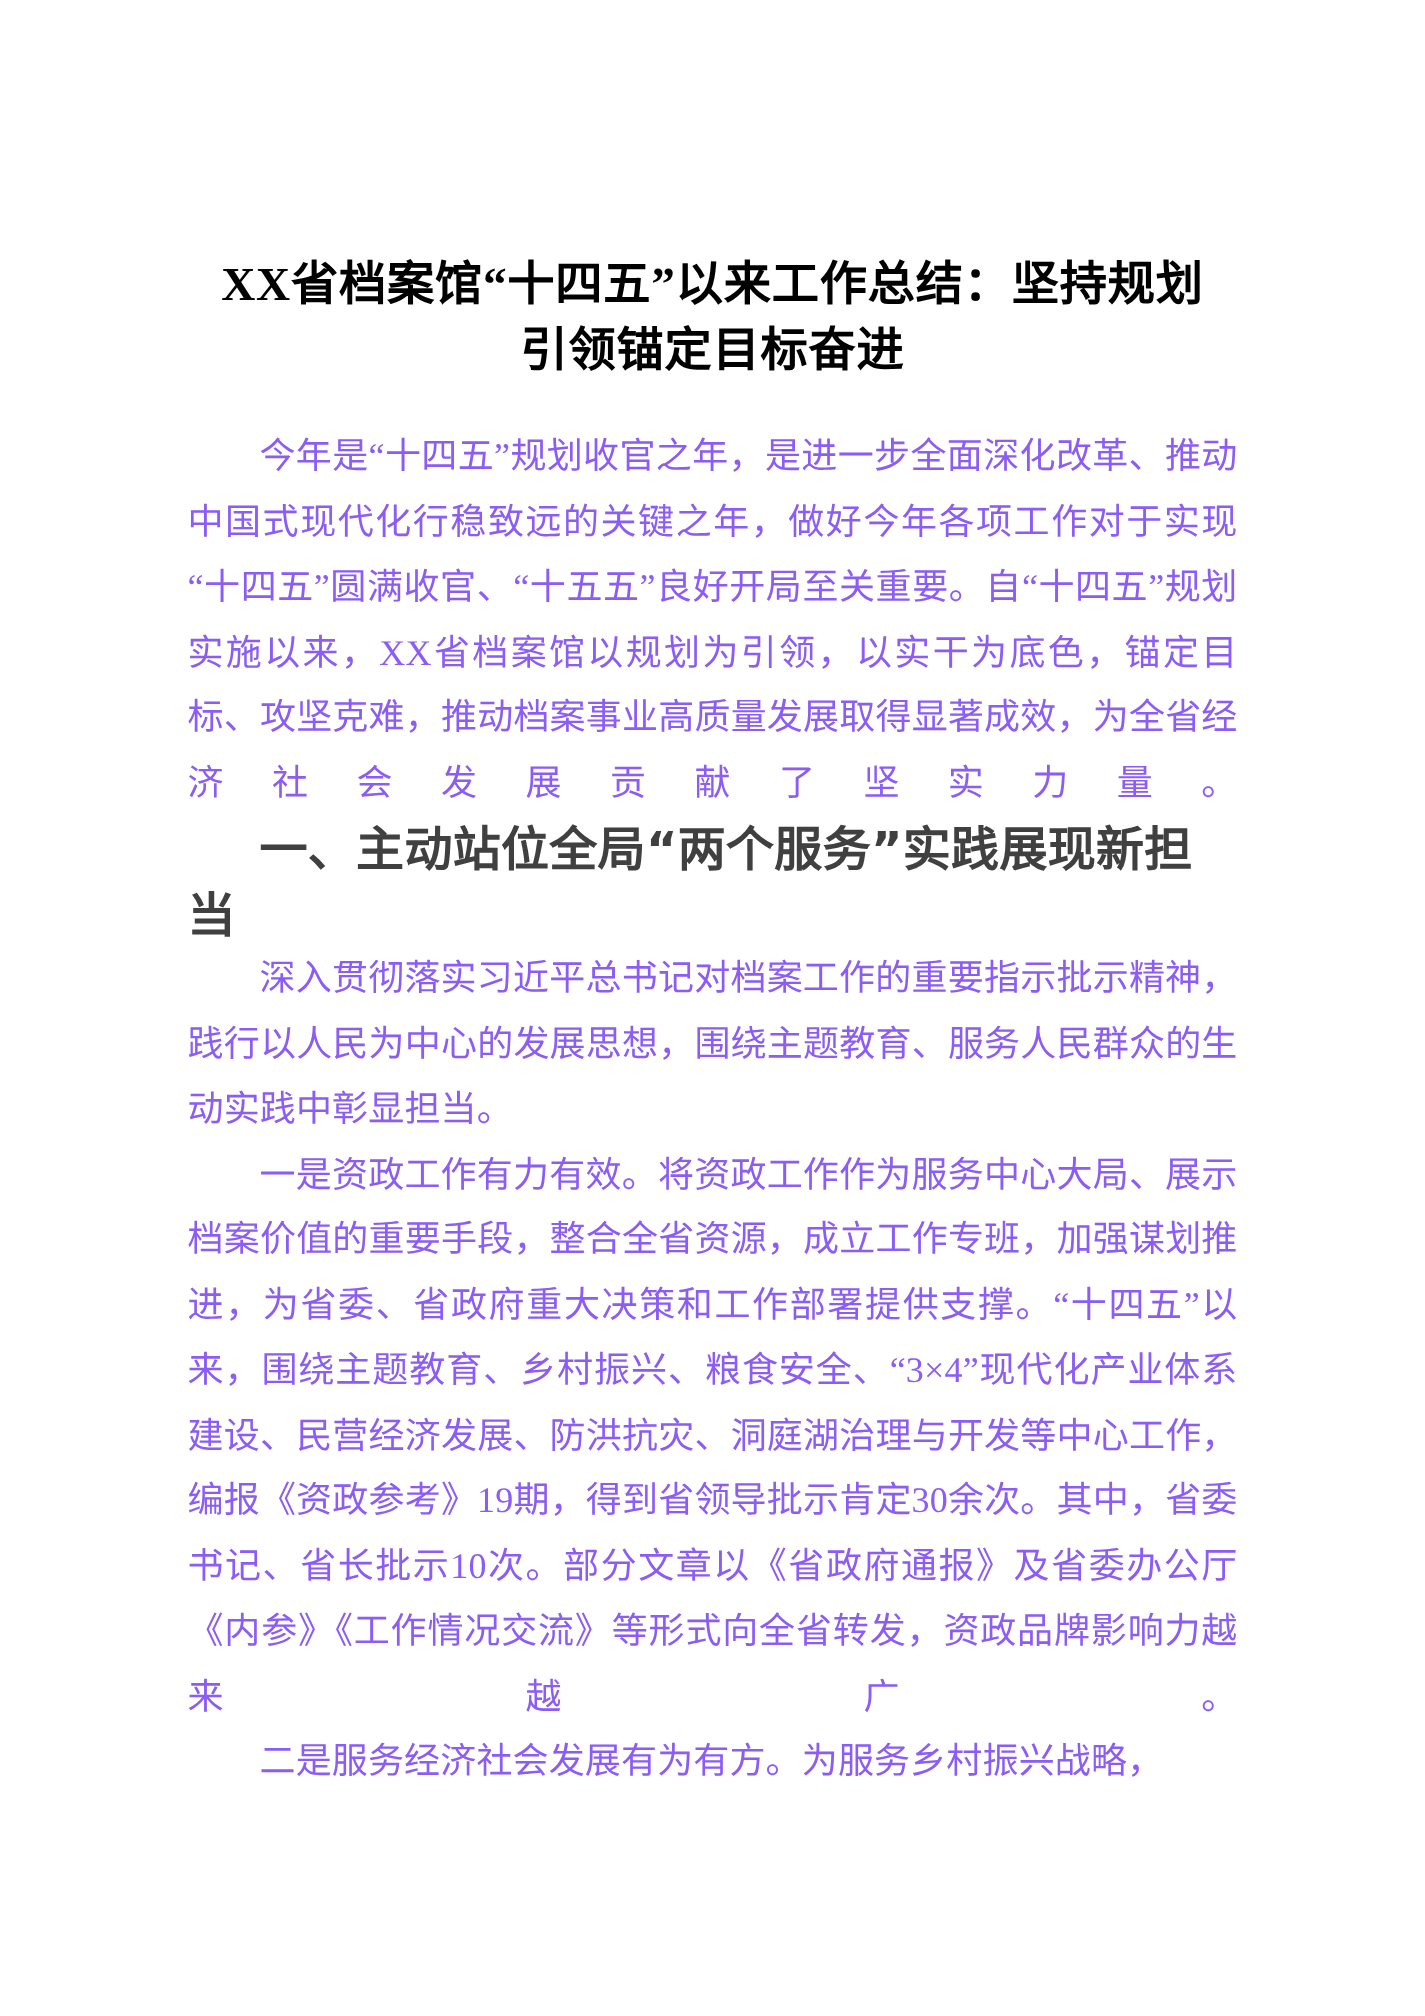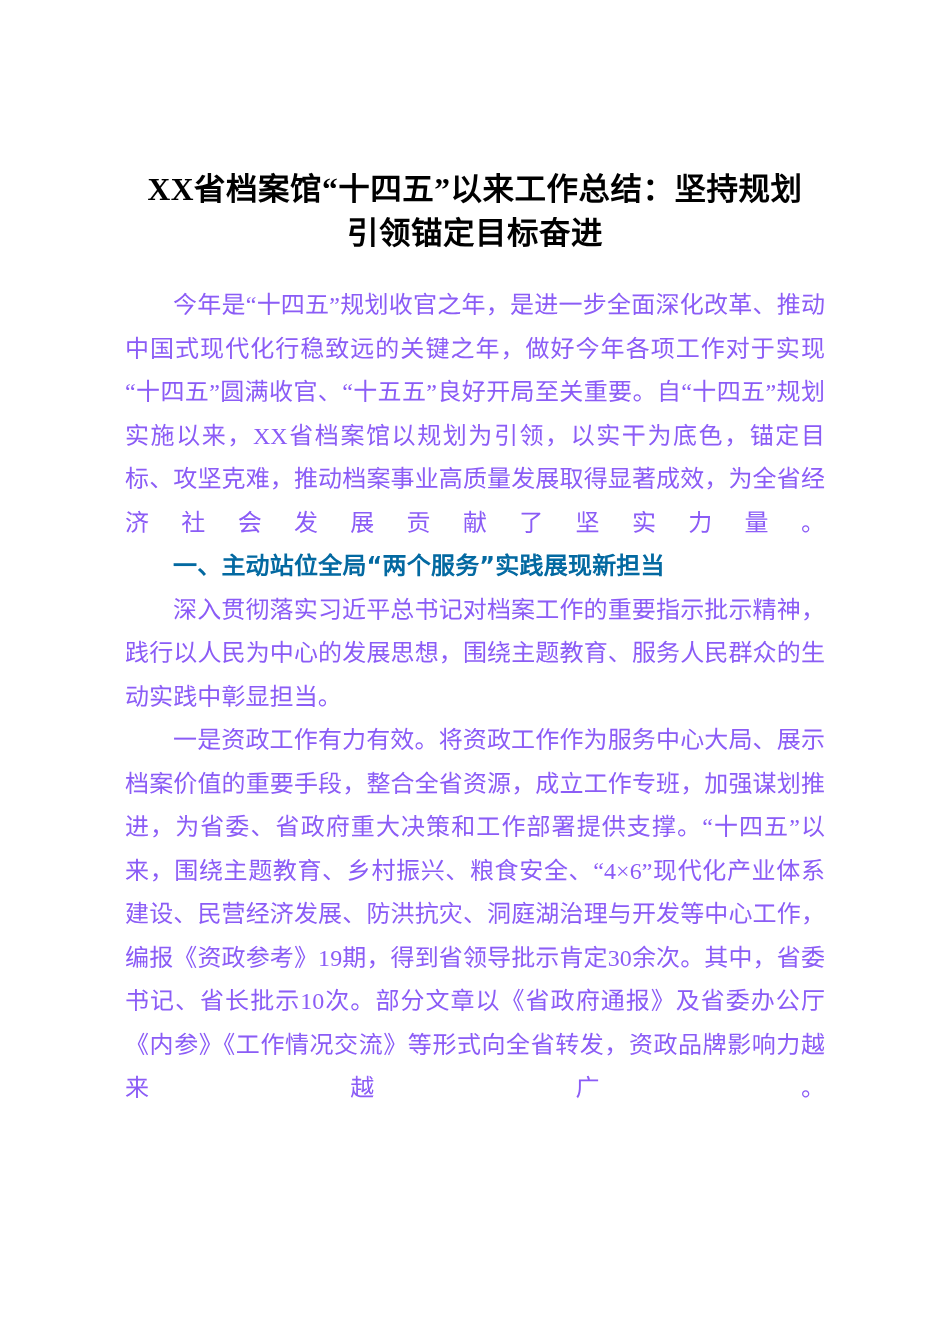--- a/index.html
+++ b/index.html
@@ -42,26 +42,26 @@
     letter-spacing: 0.5px;
     margin: 0 0 28px 0;
     padding: 0 8px;
     color: #000000;
   }
 
   
   .section-heading {
     font-family: "DejaVu Sans", "Liberation Sans", sans-serif;
     font-weight: bold;
-    font-size: 24px;
+    font-size: 32px;
     line-height: 43.5px;
     text-indent: 48px;
     letter-spacing: 0.2px;
     margin: 0;
-    color: #0369a1;
+    color: #404040;
   }
 
   
   .body-para {
     font-family: "Liberation Serif", "DejaVu Serif", serif;
     font-size: 24px;
     line-height: 43.5px;
     text-indent: 48px;
     text-align: justify;
     text-justify: inter-character;
@@ -87,17 +87,18 @@
   <div class="page-body">
 
     <h1 class="doc-title">XX省档案馆“十四五”以来工作总结：坚持规划引领锚定目标奋进</h1>
 
     <p class="body-para tight">今年是“十四五”规划收官之年，是进一步全面深化改革、推动中国式现代化行稳致远的关键之年，做好今年各项工作对于实现“十四五”圆满收官、“十五五”良好开局至关重要。自“十四五”规划实施以来，XX省档案馆以规划为引领，以实干为底色，锚定目标、攻坚克难，推动档案事业高质量发展取得显著成效，为全省经济社会发展贡献了坚实力量。</p>
 
     <h2 class="section-heading">一、主动站位全局“两个服务”实践展现新担当</h2>
 
     <p class="body-para cut">深入贯彻落实习近平总书记对档案工作的重要指示批示精神，践行以人民为中心的发展思想，围绕主题教育、服务人民群众的生动实践中彰显担当。</p>
 
-    <p class="body-para tight">一是资政工作有力有效。将资政工作作为服务中心大局、展示档案价值的重要手段，整合全省资源，成立工作专班，加强谋划推进，为省委、省政府重大决策和工作部署提供支撑。“十四五”以来，围绕主题教育、乡村振兴、粮食安全、“4×6”现代化产业体系建设、民营经济发展、防洪抗灾、洞庭湖治理与开发等中心工作，编报《资政参考》19期，得到省领导批示肯定30余次。其中，省委书记、省长批示10次。部分文章以《省政府通报》及省委办公厅《内参》《工作情况交流》等形式向全省转发，资政品牌影响力越来越广。</p>
+    <p class="body-para tight">一是资政工作有力有效。将资政工作作为服务中心大局、展示档案价值的重要手段，整合全省资源，成立工作专班，加强谋划推进，为省委、省政府重大决策和工作部署提供支撑。“十四五”以来，围绕主题教育、乡村振兴、粮食安全、“3×4”现代化产业体系建设、民营经济发展、防洪抗灾、洞庭湖治理与开发等中心工作，编报《资政参考》19期，得到省领导批示肯定30余次。其中，省委书记、省长批示10次。部分文章以《省政府通报》及省委办公厅《内参》《工作情况交流》等形式向全省转发，资政品牌影响力越来越广。</p>
 
+    <p class="body-para cut">二是服务经济社会发展有为有方。为服务乡村振兴战略，</p>
 
   </div>
 </div>
 
 </body></html>

